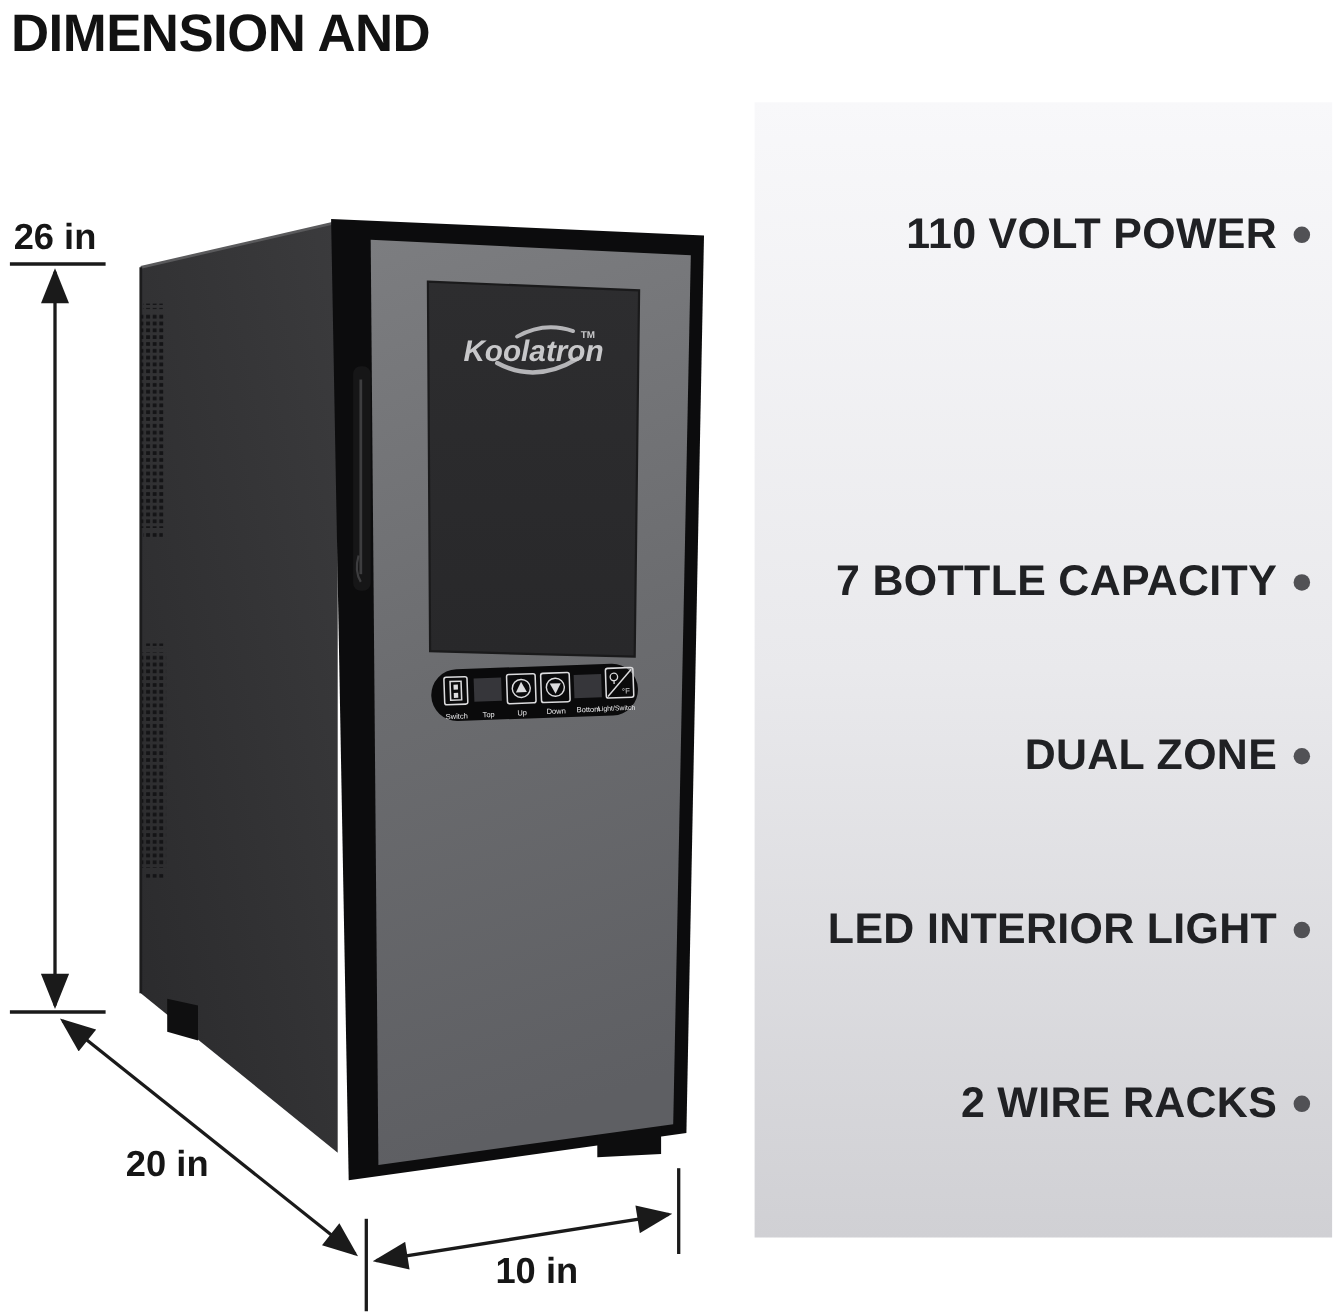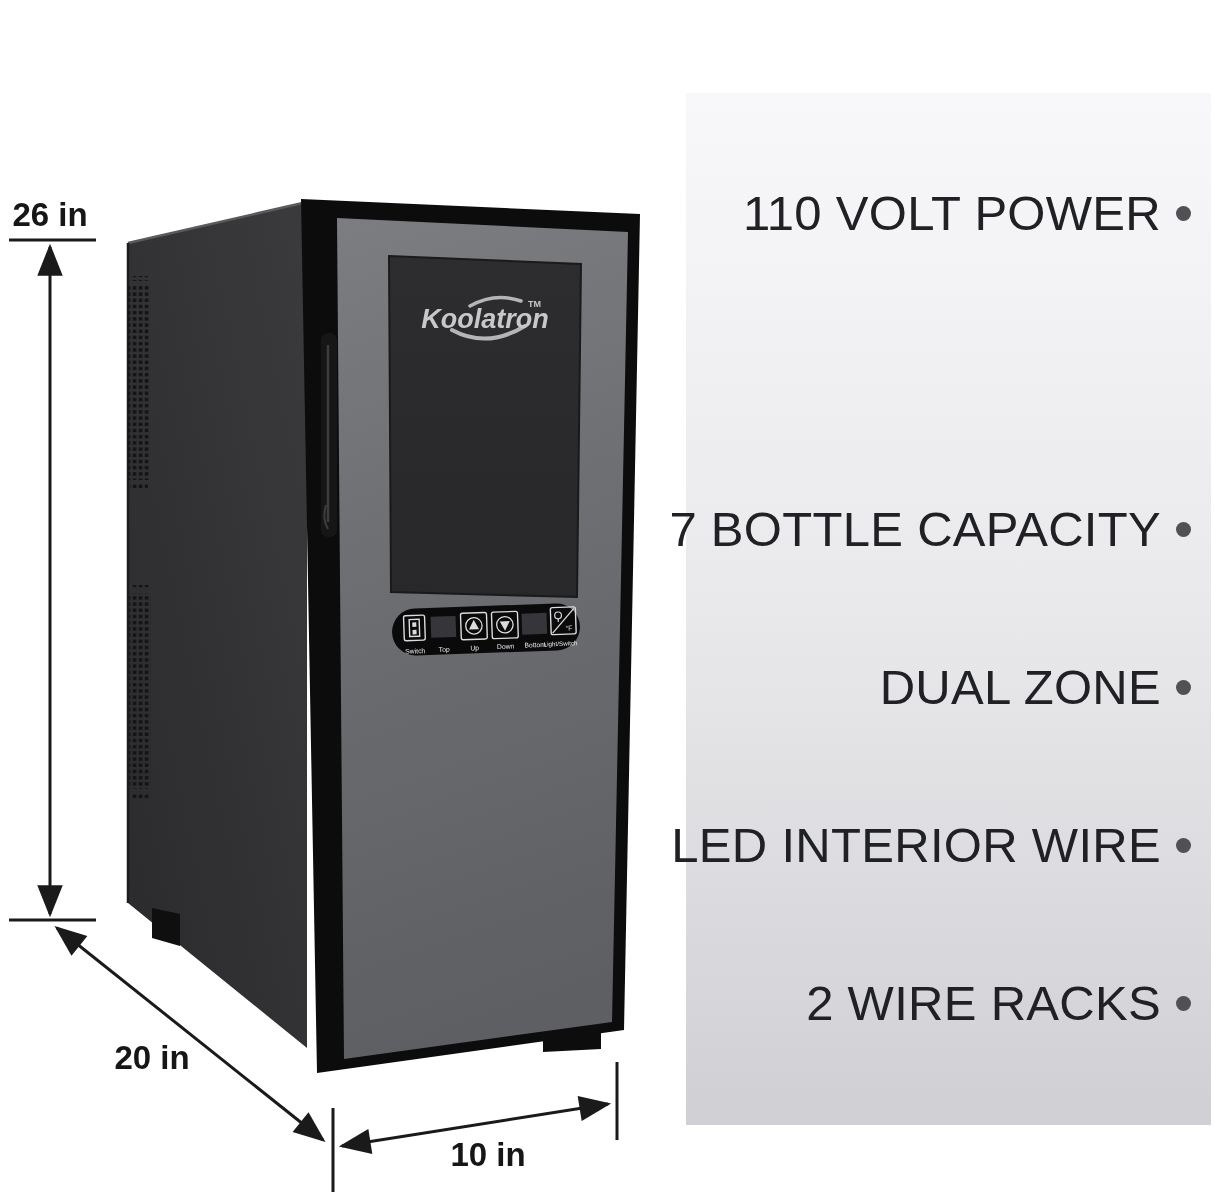--- a/index.html
+++ b/index.html
@@ -5,31 +5,32 @@
   html,body{margin:0;padding:0;background:#ffffff;}
   .canvas{position:relative;width:1214px;height:1194px;background:#ffffff;overflow:hidden;
           font-family:"Liberation Sans",sans-serif;}
   .title{position:absolute;left:10px;top:2px;font-size:48px;font-weight:700;
          letter-spacing:-0.5px;color:#121212;line-height:1.22;}
   .illustration{position:absolute;left:0;top:0;width:1214px;height:1194px;}
   .spec-panel{position:absolute;left:686px;top:93px;width:525px;height:1032px;
               background:linear-gradient(180deg,#f8f8fa 0%,#e9e9ec 50%,#d0d0d4 100%);}
   .spec-row{position:absolute;left:0;right:0;height:48px;display:flex;align-items:center;
             justify-content:flex-end;gap:15px;padding-right:20px;}
-  .spec-label{font-size:49px;font-weight:400;letter-spacing:0.3px;color:#202124;white-space:nowrap;}
+  .spec-label{font-size:39px;font-weight:700;letter-spacing:0.3px;color:#202124;white-space:nowrap;}
   .bullet{width:15px;height:15px;border-radius:50%;background:#515155;flex:0 0 auto;}
   .dim-text{font-family:"Liberation Sans",sans-serif;font-weight:bold;font-size:33px;fill:#161616;}
   .cp-label{font-family:"Liberation Sans",sans-serif;fill:#ececee;}
 </style>
 </head>
 <body>
 
 <div class="canvas">
 
   <div class="title">
+    <div>DIMENSION AND</div>
   </div>
 
   <svg class="illustration" viewBox="0 0 1214 1194">
     <defs>
       <marker id="arrow" viewBox="0 0 10 8" refX="9" refY="4" markerWidth="11" markerHeight="8.5" orient="auto-start-reverse" markerUnits="strokeWidth">
         <path d="M0,0 L10,4 L0,8 z" fill="#1a1a1a"></path>
       </marker>
       <linearGradient id="sideGrad" x1="1" y1="0" x2="0" y2="1">
         <stop offset="0" stop-color="#3b3b3d"></stop>
           <stop offset="1" stop-color="#2a2a2c"></stop>
@@ -156,21 +157,21 @@
     </div>
     <div class="spec-row" style="top:412px">
       <span class="spec-label">7 BOTTLE CAPACITY</span>
       <span class="bullet"></span>
     </div>
     <div class="spec-row" style="top:570px">
       <span class="spec-label">DUAL ZONE</span>
       <span class="bullet"></span>
     </div>
     <div class="spec-row" style="top:728px">
-      <span class="spec-label">LED INTERIOR WIRE</span>
+      <span class="spec-label">LED INTERIOR LIGHT</span>
       <span class="bullet"></span>
     </div>
     <div class="spec-row" style="top:886px">
       <span class="spec-label">2 WIRE RACKS</span>
       <span class="bullet"></span>
     </div>
   </div>
 
 </div>
 

